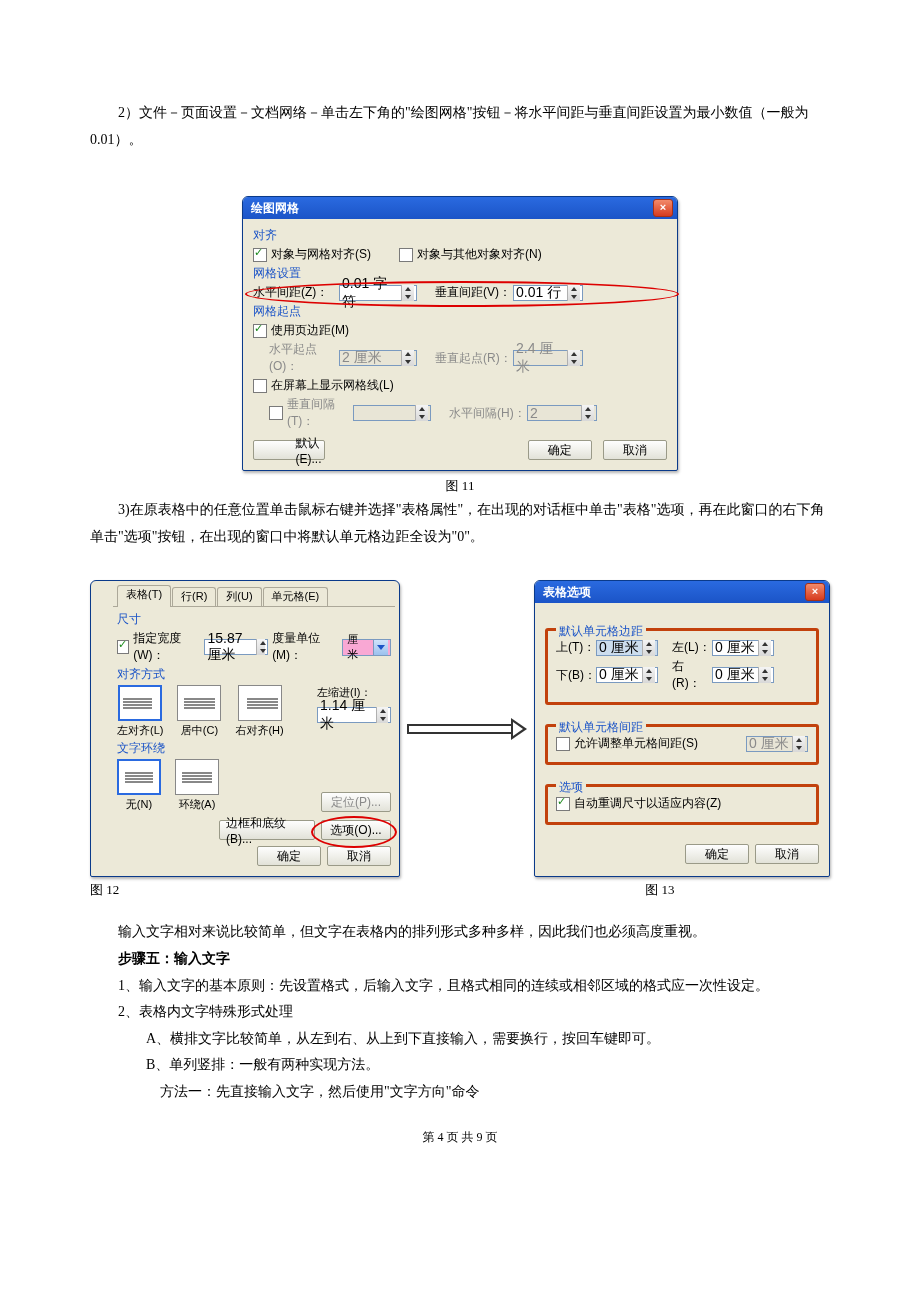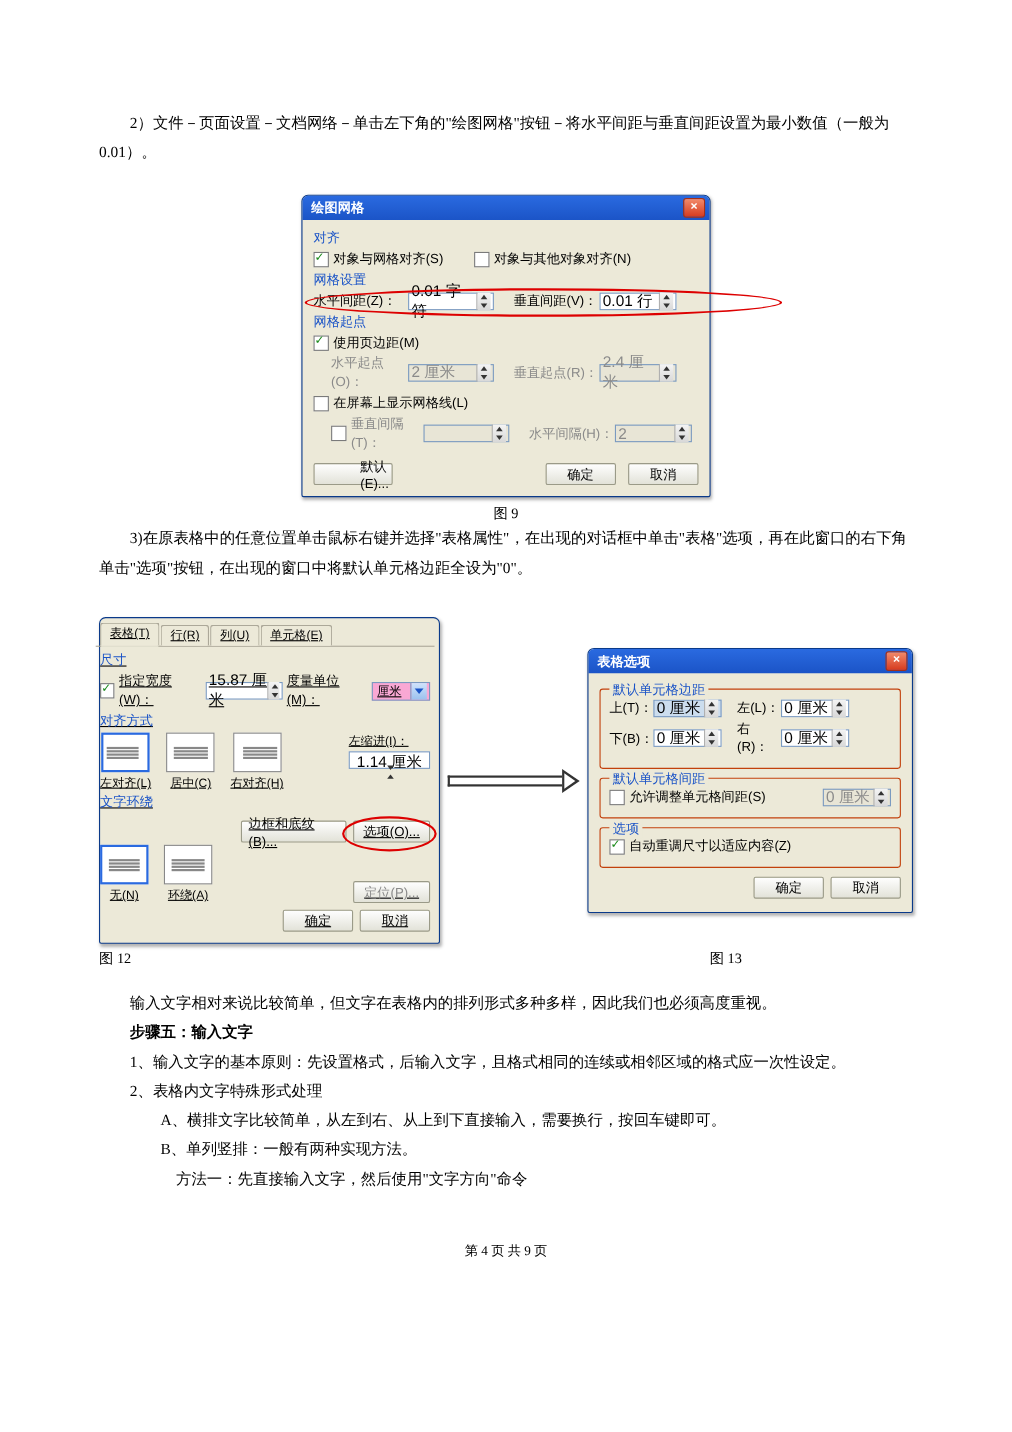--- a/index.html
+++ b/index.html
@@ -39,21 +39,21 @@
   .bold { font-weight: bold; }
   .footer {
     position: absolute;
     bottom: 54px;
     left: 0; right: 0;
     text-align: center;
     font-size: 12px;
   }
 
   
-  .dlg-wrap-1 { margin: 24px auto 6px auto; width: 372px; }
+  .dlg-wrap-1 { margin: 43px auto 6px auto; width: 436px; }
   .winxp {
     border: 1px solid #0a3a8a;
     background: #ece9d8;
     box-shadow: 1px 2px 3px rgba(0,0,0,.3);
     border-radius: 6px 6px 2px 2px;
     font-family: "Tahoma","SimSun",sans-serif;
   }
   .titlebar {
     background: linear-gradient(#2a6ae0,#1b54c7);
     color: #fff;
@@ -154,21 +154,21 @@
   .opt-icon .lines div{ height:2px;background:#888;margin:1px 0;}
   .opt-cell { display:flex;flex-direction:column;align-items:center;margin-right:14px;font-size:11px; }
   .opt-cell span { margin-top:2px; }
   .combo {
     background:#f9a8d4;border:1px solid #7a9ac0;height:17px;font-size:11px;
     display:inline-flex;align-items:center;padding:0 2px 0 4px;box-sizing:border-box;
   }
   .combo .dd {width:14px;height:15px;background:linear-gradient(#cfe3fb,#9cc1ee);border-left:1px solid #7a9ac0;margin-left:4px;position:relative;}
   .combo .dd::after{content:"";position:absolute;left:3px;top:5px;border-left:4px solid transparent;border-right:4px solid transparent;border-top:5px solid #1b54c7;}
   .fieldset {
-    border:1px solid #c2410c; border-radius:3px; padding:6px 8px 8px 8px; margin:8px 0;
+    border:3px solid #c2410c; border-radius:3px; padding:6px 8px 8px 8px; margin:19px 0;
     position:relative;
   }
   .fieldset .legend {
     position:absolute; top:-8px; left:8px; background:#ece9d8; padding:0 3px;
     color:#1b54c7; font-size:12px;
   }
 </style>
 </head>
 <body>
 
@@ -255,29 +255,29 @@
         <div class="btn-row">
           <span class="btn" style="width:72px;padding-left:45px;">默认(E)...</span>
           <span>
             <span class="btn" style="width:64px;margin-right:8px;">确定</span>
             <span class="btn" style="width:64px;">取消</span>
           </span>
         </div>
       </div>
     </div>
   </div>
-  <div class="caption">图 9</div>
+  <div class="caption">图 11</div>
 
   <p class="body-text indent2">3)在原表格中的任意位置单击鼠标右键并选择"表格属性"，在出现的对话框中单击"表格"选项，再在此窗口的右下角单击"选项"按钮，在出现的窗口中将默认单元格边距全设为"0"。</p>
 
   <div class="figs-row">
 
     <div class="dlg-wrap-2">
       <div class="winxp" style="position:relative;">
-        <div class="dlg-body" style="padding:6px 8px 8px 0;text-decoration:underline;">
+        <div class="dlg-body" style="padding:6px 8px 8px 26px;">
           <div class="tabstrip">
             <div class="tab active">表格(T)</div>
             <div class="tab">行(R)</div>
             <div class="tab">列(U)</div>
             <div class="tab">单元格(E)</div>
           </div>
 
           <div class="section-label" style="color:#1b54c7;">尺寸</div>
           <div class="row">
             <span class="ck checked"></span>
@@ -325,60 +325,60 @@
                     <div></div>
                     <div></div>
                     <div></div>
                     <div></div>
                   </div>
                 </div>
               <span>右对齐(H)</span>
             </div>
             <div style="margin-left:auto;font-size:11px;">
               <div>左缩进(I)：</div>
-              <span class="txtfield" style="width:74px;margin-top:2px;flex-direction:column;">
+              <span class="txtfield" style="width:74px;margin-top:2px;">
                 <span>1.14 厘米</span>
                   <span style="flex:1"></span>
                   <span class="spinner"></span>
               </span>
             </div>
           </div>
 
           <div class="section-label">文字环绕</div>
+          <div class="row">
+            <div class="opt-cell">
+              <div class="opt-icon" style="border:2px solid #2a6ae0;">
+                  <div class="lines">
+                    <div></div>
+                    <div></div>
+                    <div></div>
+                    <div></div>
+                  </div>
+                </div>
+              <span>无(N)</span>
+            </div>
+            <div class="opt-cell">
+              <div class="opt-icon">
+                  <div class="lines">
+                    <div></div>
+                    <div></div>
+                    <div></div>
+                    <div></div>
+                  </div>
+                </div>
+              <span>环绕(A)</span>
+            </div>
+            <span style="flex:1"></span>
+            <span class="btn disabled" style="width:70px;align-self:flex-end;">定位(P)...</span>
+          </div>
+
           <div class="row" style="justify-content:flex-end;margin-top:8px;position:relative;">
             <span class="btn" style="width:96px;margin-right:6px;">边框和底纹(B)...</span>
             <span class="btn" style="width:70px;">选项(O)...</span>
             <div class="ellipse-red" style="right:-6px;top:-4px;width:82px;height:28px;"></div>
-          </div>
-
-          <div class="row">
-            <div class="opt-cell">
-              <div class="opt-icon" style="border:2px solid #2a6ae0;">
-                  <div class="lines">
-                    <div></div>
-                    <div></div>
-                    <div></div>
-                    <div></div>
-                  </div>
-                </div>
-              <span>无(N)</span>
-            </div>
-            <div class="opt-cell">
-              <div class="opt-icon">
-                  <div class="lines">
-                    <div></div>
-                    <div></div>
-                    <div></div>
-                    <div></div>
-                  </div>
-                </div>
-              <span>环绕(A)</span>
-            </div>
-            <span style="flex:1"></span>
-            <span class="btn disabled" style="width:70px;align-self:flex-end;">定位(P)...</span>
           </div>
           <div class="row" style="justify-content:flex-end;margin-top:6px;">
             <span class="btn" style="width:64px;margin-right:6px;">确定</span>
             <span class="btn" style="width:64px;">取消</span>
           </div>
         </div>
       </div>
     </div>
 
     <div class="arrow-box">

